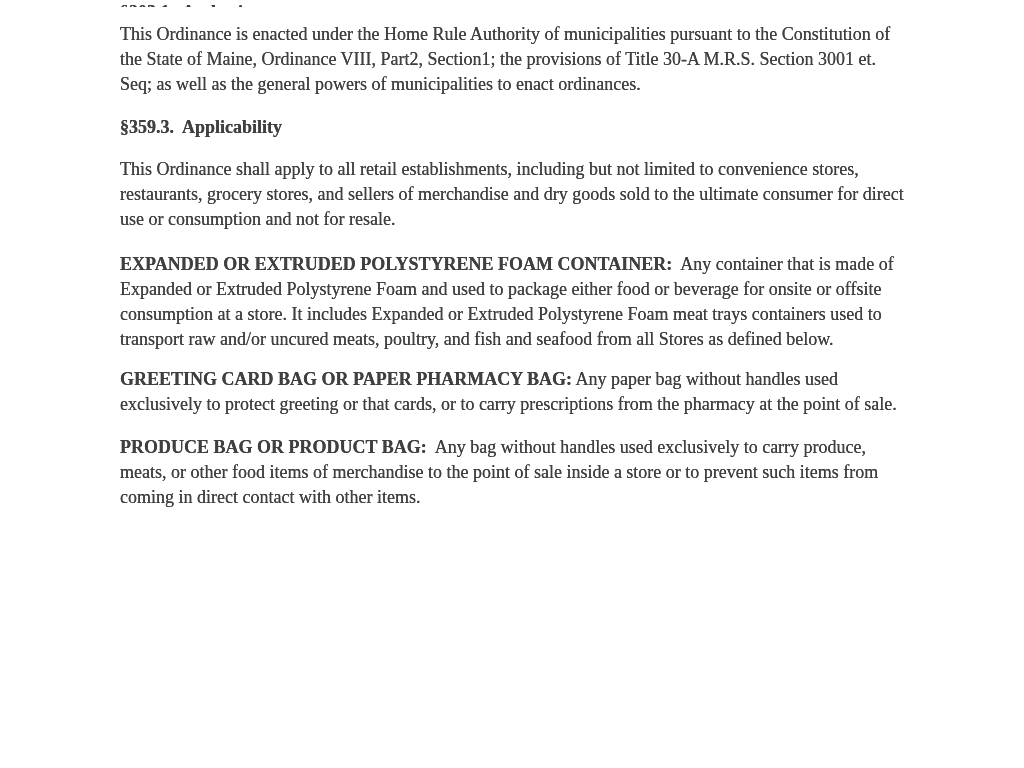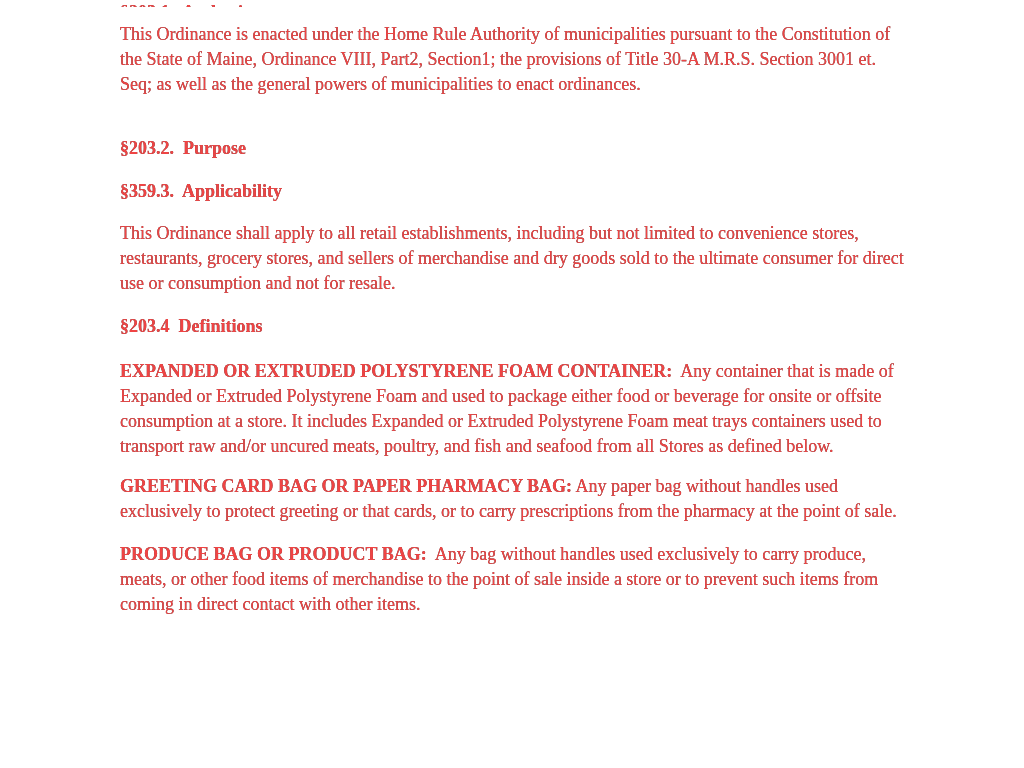--- a/index.html
+++ b/index.html
@@ -6,21 +6,21 @@
     margin: 0;
     padding: 0;
   }
   .page {
     position: relative;
     width: 1024px;
     height: 768px;
     background: #ffffff;
     overflow: hidden;
     font-family: "Liberation Serif", "DejaVu Serif", serif;
-    color: #ef4444;
+    color: #404040;
   }
   .content {
     position: absolute;
     left: 120px;
     top: 0;
     width: 792px;
   }
   .content p, .content h2, .content h3 {
     margin: 0;
     padding: 0;
@@ -66,28 +66,26 @@
 
 <div class="page">
   <div class="content">
 
     <div class="frag-wrap">
       <p class="frag-inner">§203.1.  Authority</p>
     </div>
 
     <p class="m-p1">This Ordinance is enacted under the Home Rule Authority of municipalities pursuant to the Constitution of the State of Maine, Ordinance VIII, Part2, Section1; the provisions of Title 30-A M.R.S. Section 3001 et. Seq; as well as the general powers of municipalities to enact ordinances.</p>
 
-    <h2 class="heading m-h2">§203.2.  Purpose</h2>
 
 
     <h2 class="heading m-h3">§359.3.  Applicability</h2>
 
     <p class="m-p3">This Ordinance shall apply to all retail establishments, including but not limited to convenience stores, restaurants, grocery stores, and sellers of merchandise and dry goods sold to the ultimate consumer for direct use or consumption and not for resale.</p>
 
-    <h2 class="heading m-h4">§203.4  Definitions</h2>
 
     <p class="m-p4"><span class="term">EXPANDED OR EXTRUDED POLYSTYRENE FOAM CONTAINER:</span><span>  Any container that is made of Expanded or Extruded Polystyrene Foam and used to package either food or beverage for onsite or offsite consumption at a store. It includes Expanded or Extruded Polystyrene Foam meat trays containers used to transport raw and/or uncured meats, poultry, and fish and seafood from all Stores as defined below.</span></p>
 
     <p class="m-p5"><span class="term">GREETING CARD BAG OR PAPER PHARMACY BAG:</span><span> Any paper bag without handles used exclusively to protect greeting or that cards, or to carry prescriptions from the pharmacy at the point of sale.</span></p>
 
     <p class="m-p6"><span class="term">PRODUCE BAG OR PRODUCT BAG:</span><span>  Any bag without handles used exclusively to carry produce, meats, or other food items of merchandise to the point of sale inside a store or to prevent such items from coming in direct contact with other items.</span></p>
 
   </div>
 </div>
 

